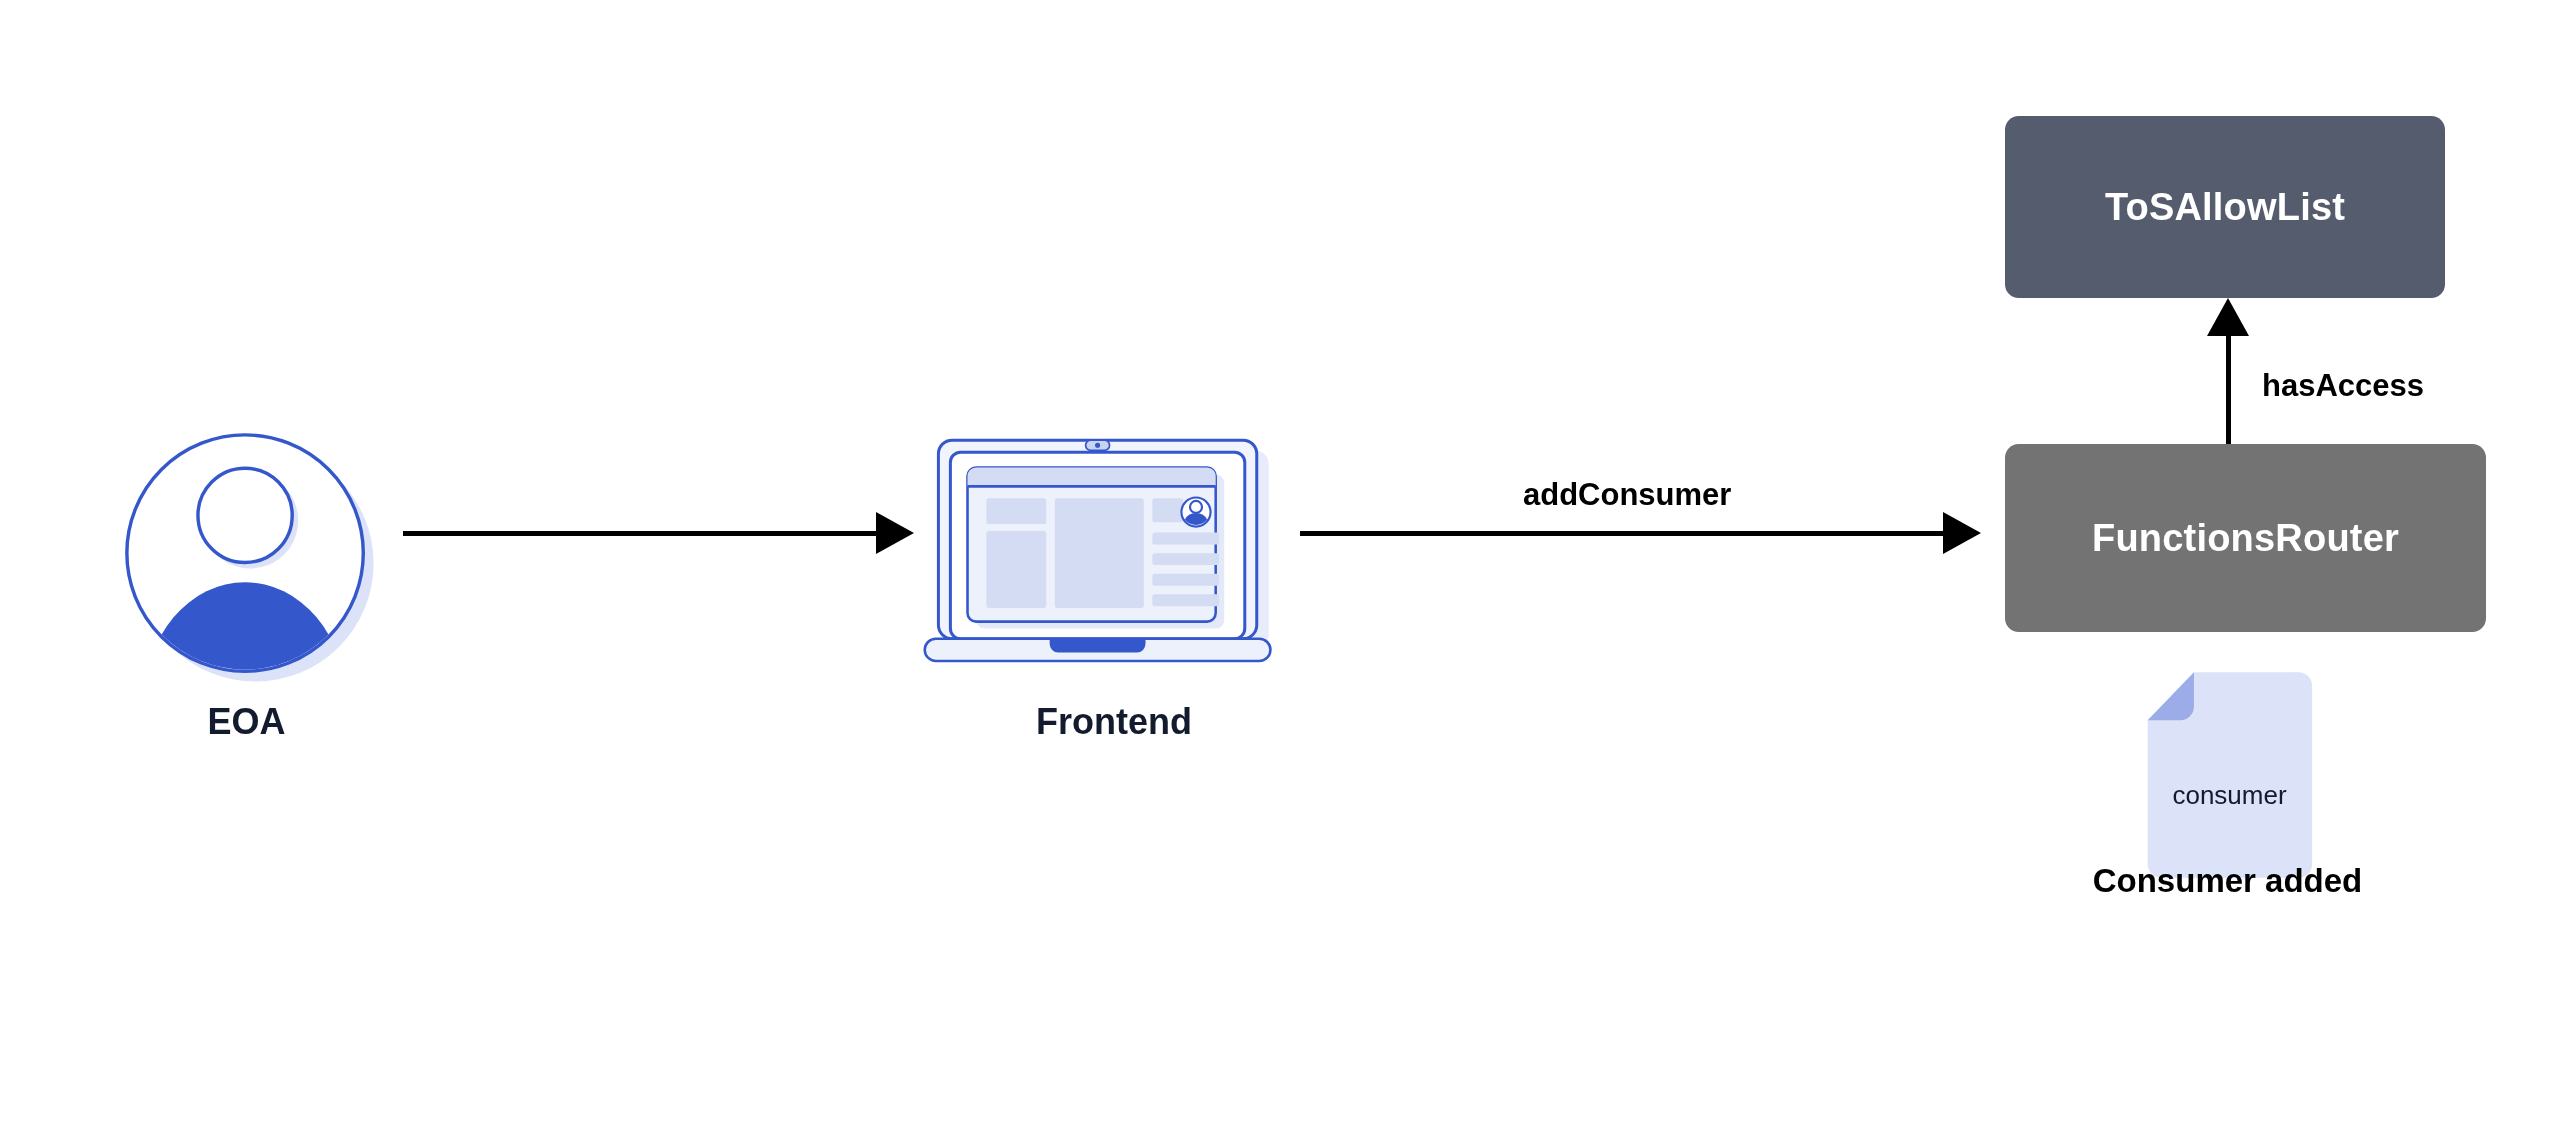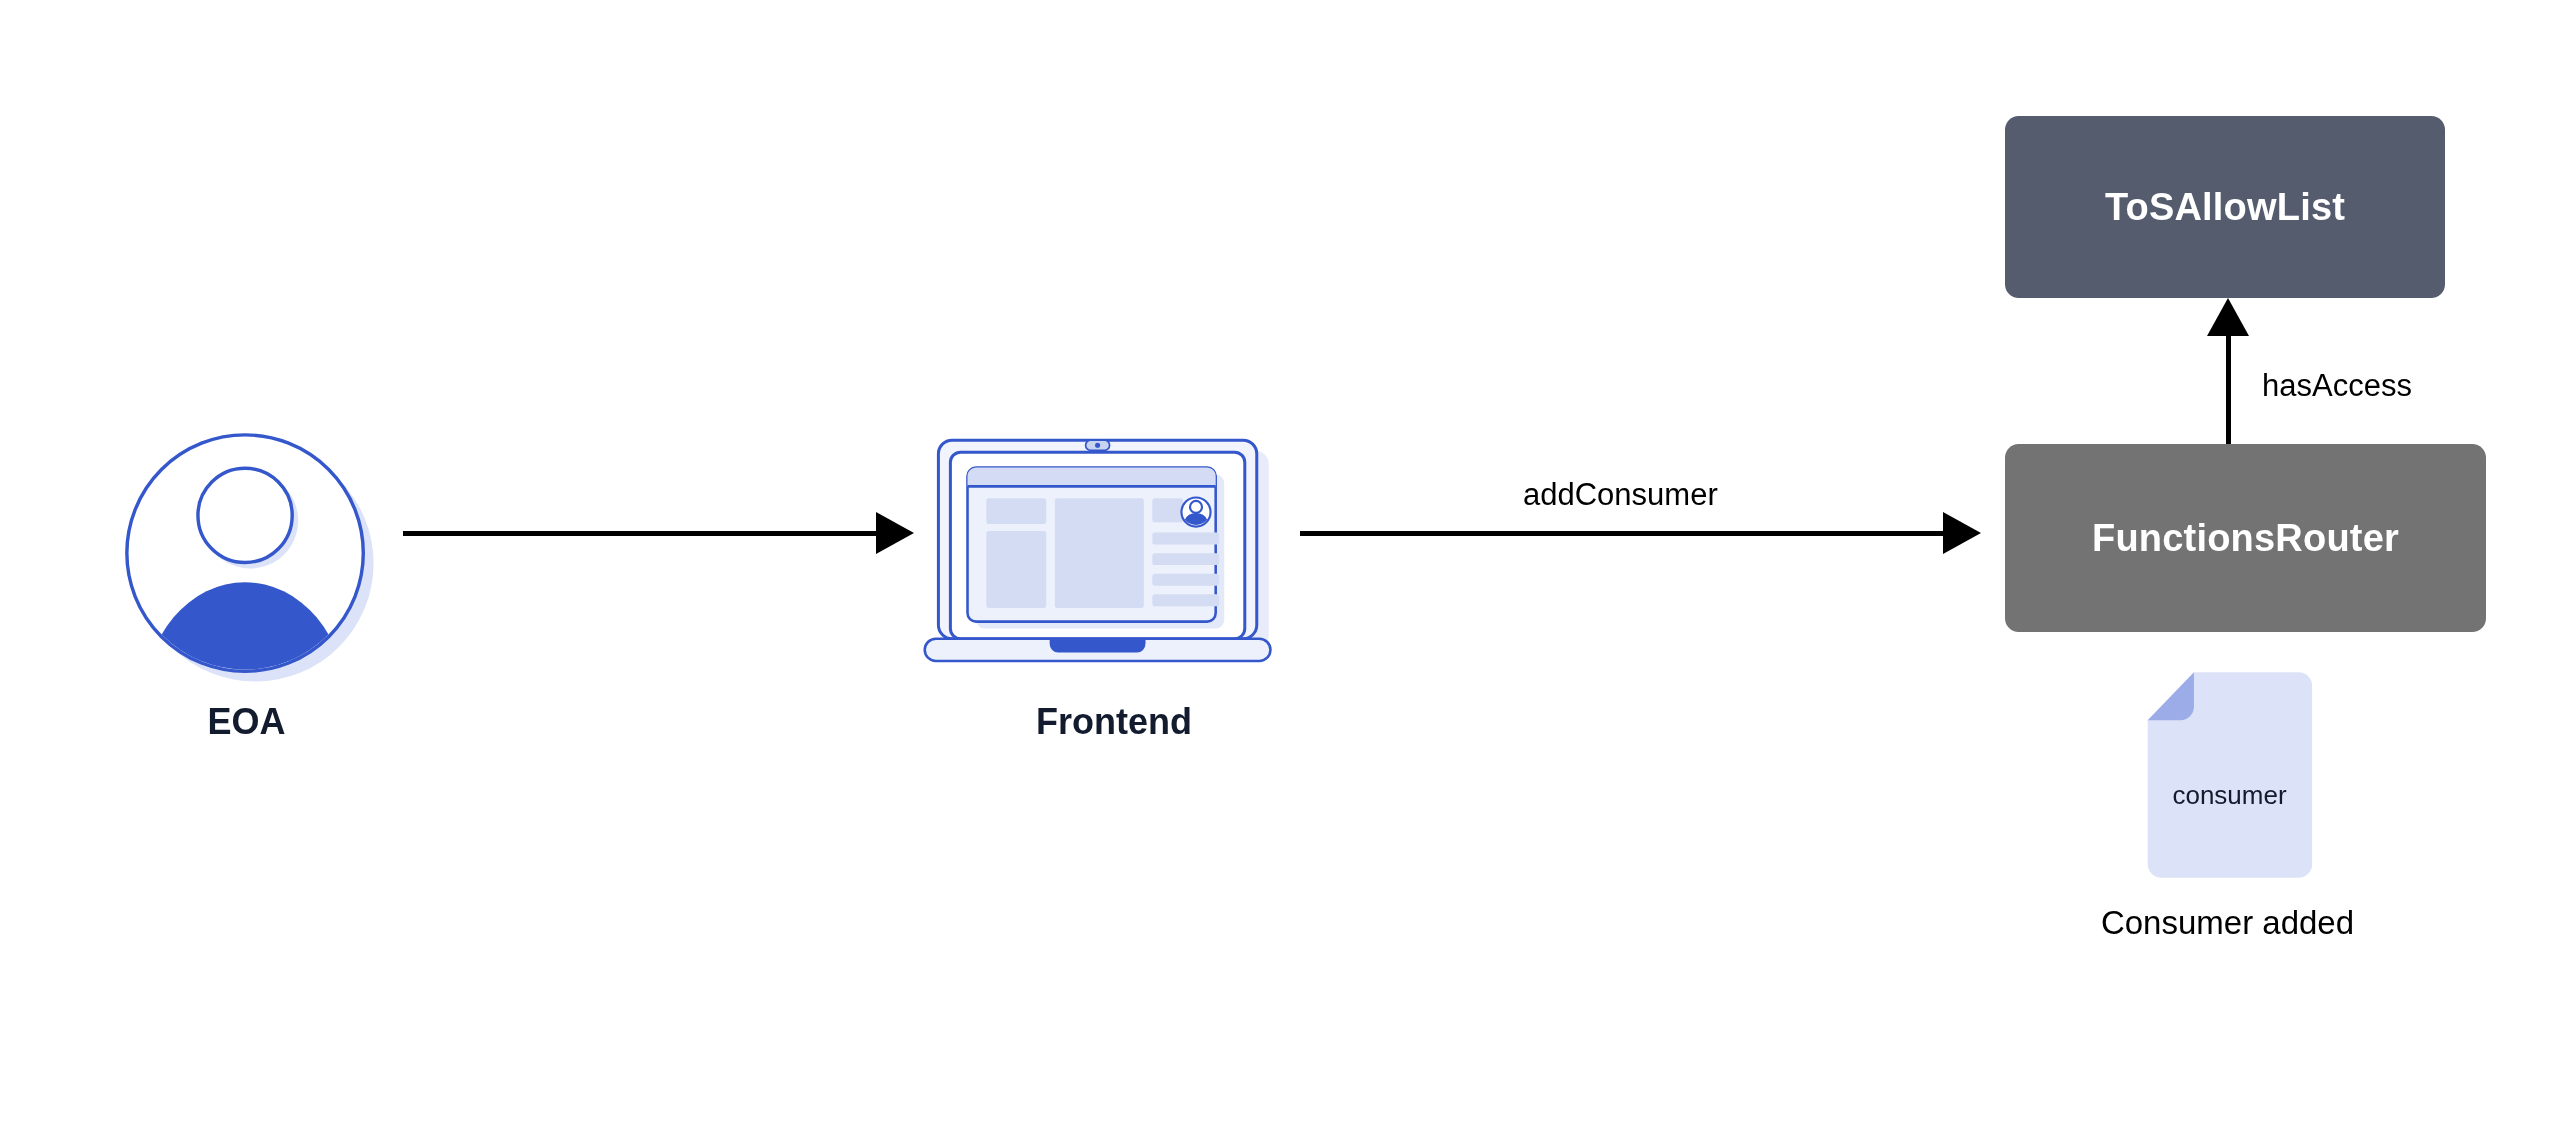--- a/index.html
+++ b/index.html
@@ -70,29 +70,29 @@
     left: 857px;
     top: 704px;
     width: 514px;
   }
 
   
   .edge-label {
     position: absolute;
     color: #000000;
     font-size: 31px;
-    font-weight: normal;
+    font-weight: bold;
     line-height: 1;
     white-space: nowrap;
   }
   #add-consumer-label { left: 1523px; top: 479px; }
   #has-access-label   { left: 2262px; top: 370px; }
   #consumer-added-label {
     left: 2082px;
-    top: 906px;
+    top: 864px;
     width: 291px;
     text-align: center;
     font-size: 33px;
   }
 
   
   .arrow-line-h {
     position: absolute;
     height: 5.1px;
     background: #000000;

